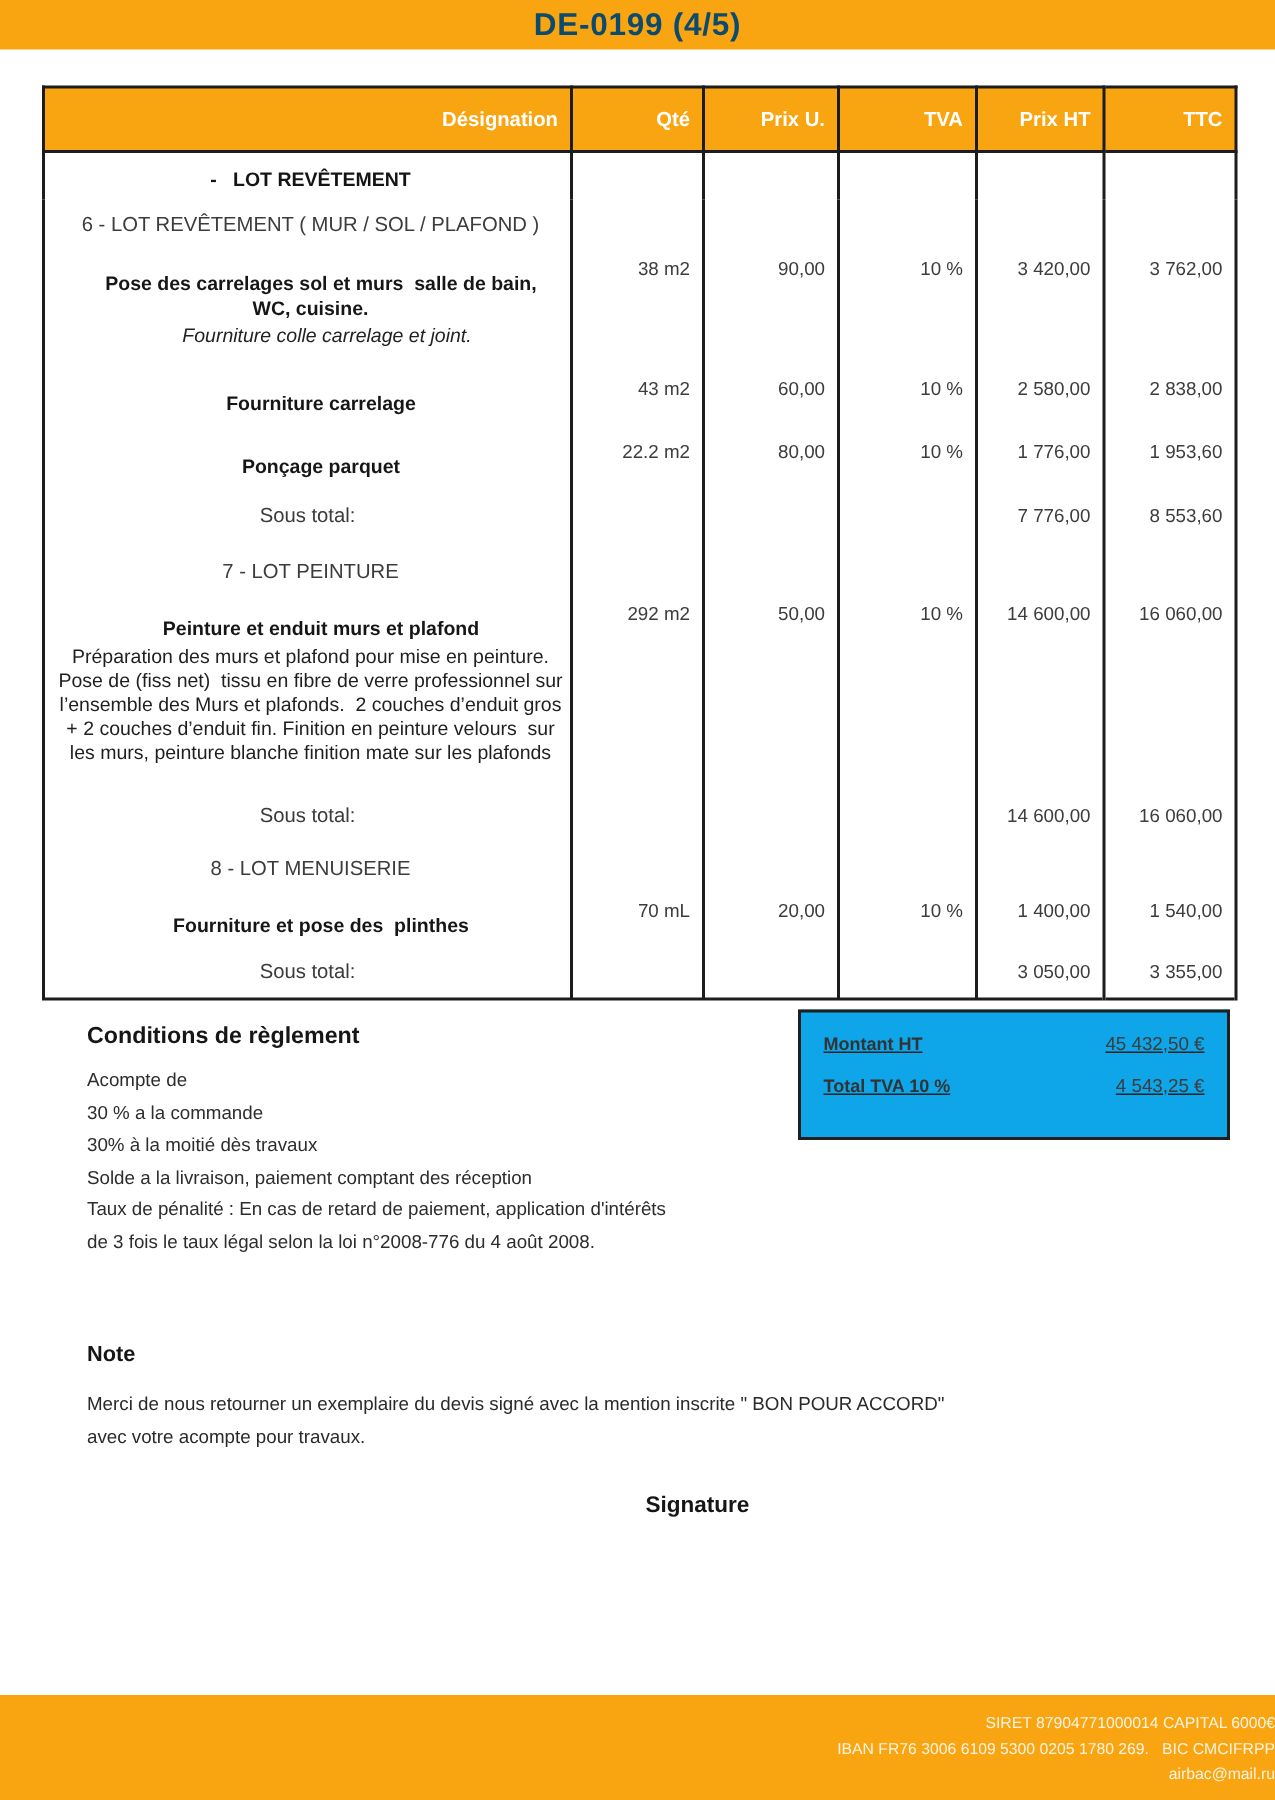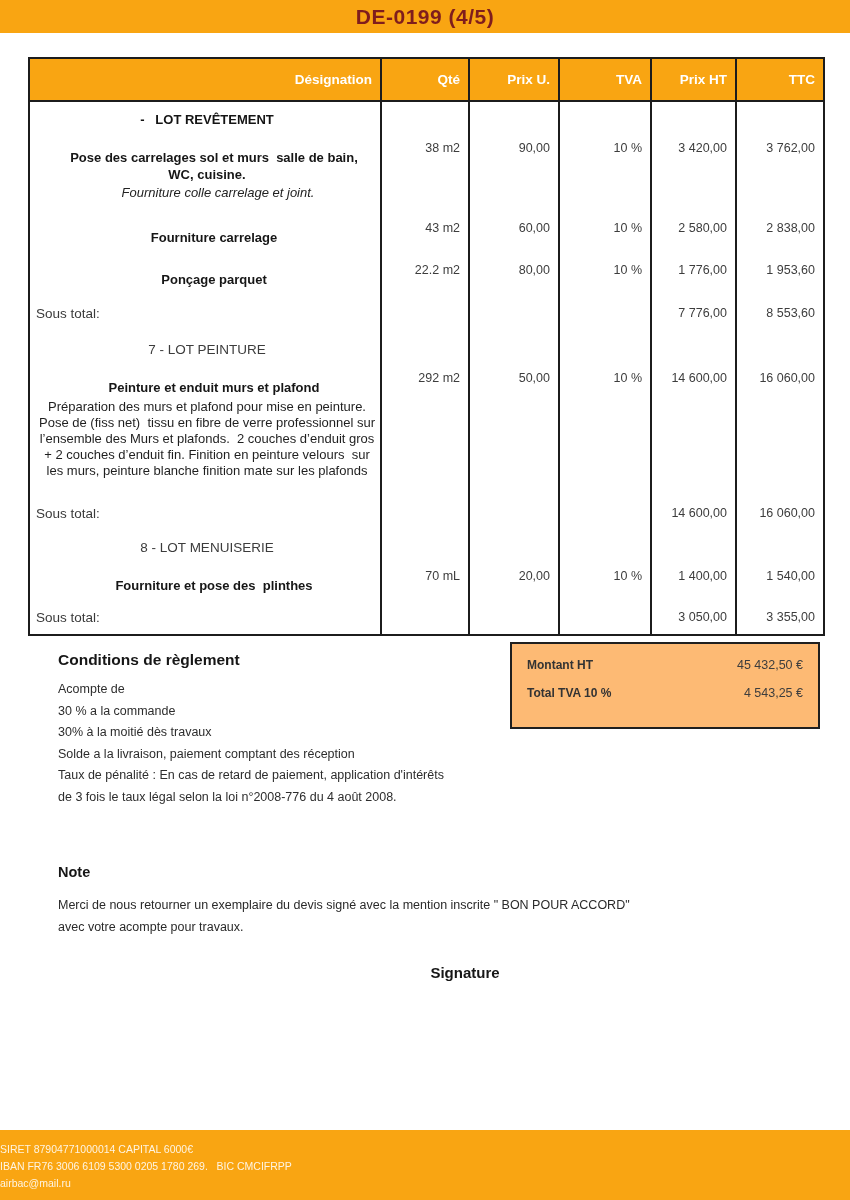--- a/index.html
+++ b/index.html
@@ -10,21 +10,21 @@
     position: relative;
     overflow: hidden;
     color: #222;
   }
   .page { width: 850px; height: 1200px; position: relative; background: #fff; overflow: hidden; }
 
   
   .titlebar {
     height: 33px; width: 100%;
     background: var(--accent, #F9A512);
-    color: #7f1d1d;
+    color: #0c4a6e;
     font-size: 21px; font-weight: 600;
     text-align: center; line-height: 33px;
     letter-spacing: 0.5px;
   }
 
   
   table.quote {
     border-collapse: collapse;
     table-layout: fixed;
     width: 795px;
@@ -45,21 +45,21 @@
   table.quote td {
     border-left: 2px solid #1c1c1c;
     border-right: 2px solid #1c1c1c;
     border-top: 0; border-bottom: 0;
     vertical-align: top;
     overflow: hidden;
   }
   td.des { padding: 0 2px 0 6px; text-align: center; }
   tr.r-lot td.des { padding-top: 10px; }
   tr.r-section td.des { padding-top: 9px; }
-  tr.r-subtotal td.des { text-align: left; padding-right: 6px; }
+  tr.r-subtotal td.des { text-align: center; padding-right: 6px; }
   tr.r-subtotal td { vertical-align: middle; }
 
   .lot-name { font-size: 13px; font-weight: bold; color: #141414; white-space: pre-wrap; }
   .section-name { font-size: 13.5px; color: #3c3c3c; white-space: pre-wrap; }
   .item-name {
     margin-top: 16px; text-indent: 14px;
     font-size: 13px; font-weight: bold; line-height: 17px;
     color: #161616; white-space: pre-wrap;
   }
   .desc-italic { font-style: italic; margin: 2px 0 0 22px; font-size: 13px; color: #222; white-space: pre-wrap; }
@@ -75,45 +75,46 @@
   tr.r-subtotal td.num { padding-top: 0; }
 
   
   .below-table { position: relative; margin: 6px 28px 0 28px; min-height: 158px; }
   .conditions { margin-left: 30px; width: 410px; padding-top: 9px; }
   .conditions-heading { font-size: 15.5px; font-weight: bold; color: #161616; margin-bottom: 10px; }
   .conditions-line { font-size: 12.5px; color: #2d2d2d; line-height: 21.5px; white-space: pre-wrap; }
 
   .totals-box {
     position: absolute; top: 0; right: 2px;
-    width: 310px;
+    width: 288px;
     border: 2px solid #1f1f1f;
     box-sizing: border-box;
     padding: 14px 15px 13px 15px;
-    background: #fdba74;
+    background: #0ea5e9;
+    text-decoration: underline;
   }
   .totals-row { display: flex; justify-content: space-between; align-items: baseline; margin-bottom: 14px; }
   .totals-label { font-size: 12px; font-weight: bold; color: #333; }
   .totals-value { font-size: 12.5px; color: #3d3d3d; }
   .totals-row.grand { margin-bottom: 0; margin-top: 2px; }
   .totals-row.grand .totals-label { font-size: 17.5px; font-weight: bold; color: #111; }
   .totals-row.grand .totals-value { font-size: 17.5px; font-weight: bold; color: #1c1c1c; }
 
   
   .note { margin: 56px 28px 0 58px; }
   .note-heading { font-size: 14.5px; font-weight: bold; color: #161616; margin-bottom: 14px; }
   .note-line { font-size: 12.5px; color: #2a2a2a; line-height: 22px; white-space: pre-wrap; }
   .signature { margin-top: 26px; text-align: center; padding-left: 50px; font-size: 15px; font-weight: bold; color: #161616; }
 
   
   .footer {
     position: absolute; left: 0; right: 0; bottom: 0;
     height: 70px;
     background: var(--accent, #F9A512);
-    text-align: left;
+    text-align: right;
     padding-top: 11px;
     box-sizing: border-box;
   }
   .footer-line {
     color: rgba(255,255,255,0.88);
     font-size: 10.5px; line-height: 17px;
     white-space: pre-wrap;
   }
 </style>
 </head>
@@ -146,20 +147,30 @@
       <tr class="r-lot" style="height:32px">
         <td class="des">
             <div class="lot-name">-   LOT REVÊTEMENT</div>
           </td>
         <td class="num"></td>
           <td class="num"></td>
           <td class="num"></td>
           <td class="num"></td>
           <td class="num"></td>
       </tr>
+      <tr class="r-section" style="height:31px">
+        <td class="des">
+            <div class="section-name">6 - LOT REVÊTEMENT ( MUR / SOL / PLAFOND )</div>
+          </td>
+        <td class="num"></td>
+          <td class="num"></td>
+          <td class="num"></td>
+          <td class="num"></td>
+          <td class="num"></td>
+      </tr>
       <tr class="r-item" style="height:80px">
         <td class="des">
           <div class="item-name">Pose des carrelages sol et murs  salle de bain,
 WC, cuisine.</div>
           <div class="desc-italic">Fourniture colle carrelage et joint.</div>
         </td>
         <td class="num">38 m2</td>
         <td class="num">90,00</td>
         <td class="num">10 %</td>
         <td class="num">3 420,00</td>

